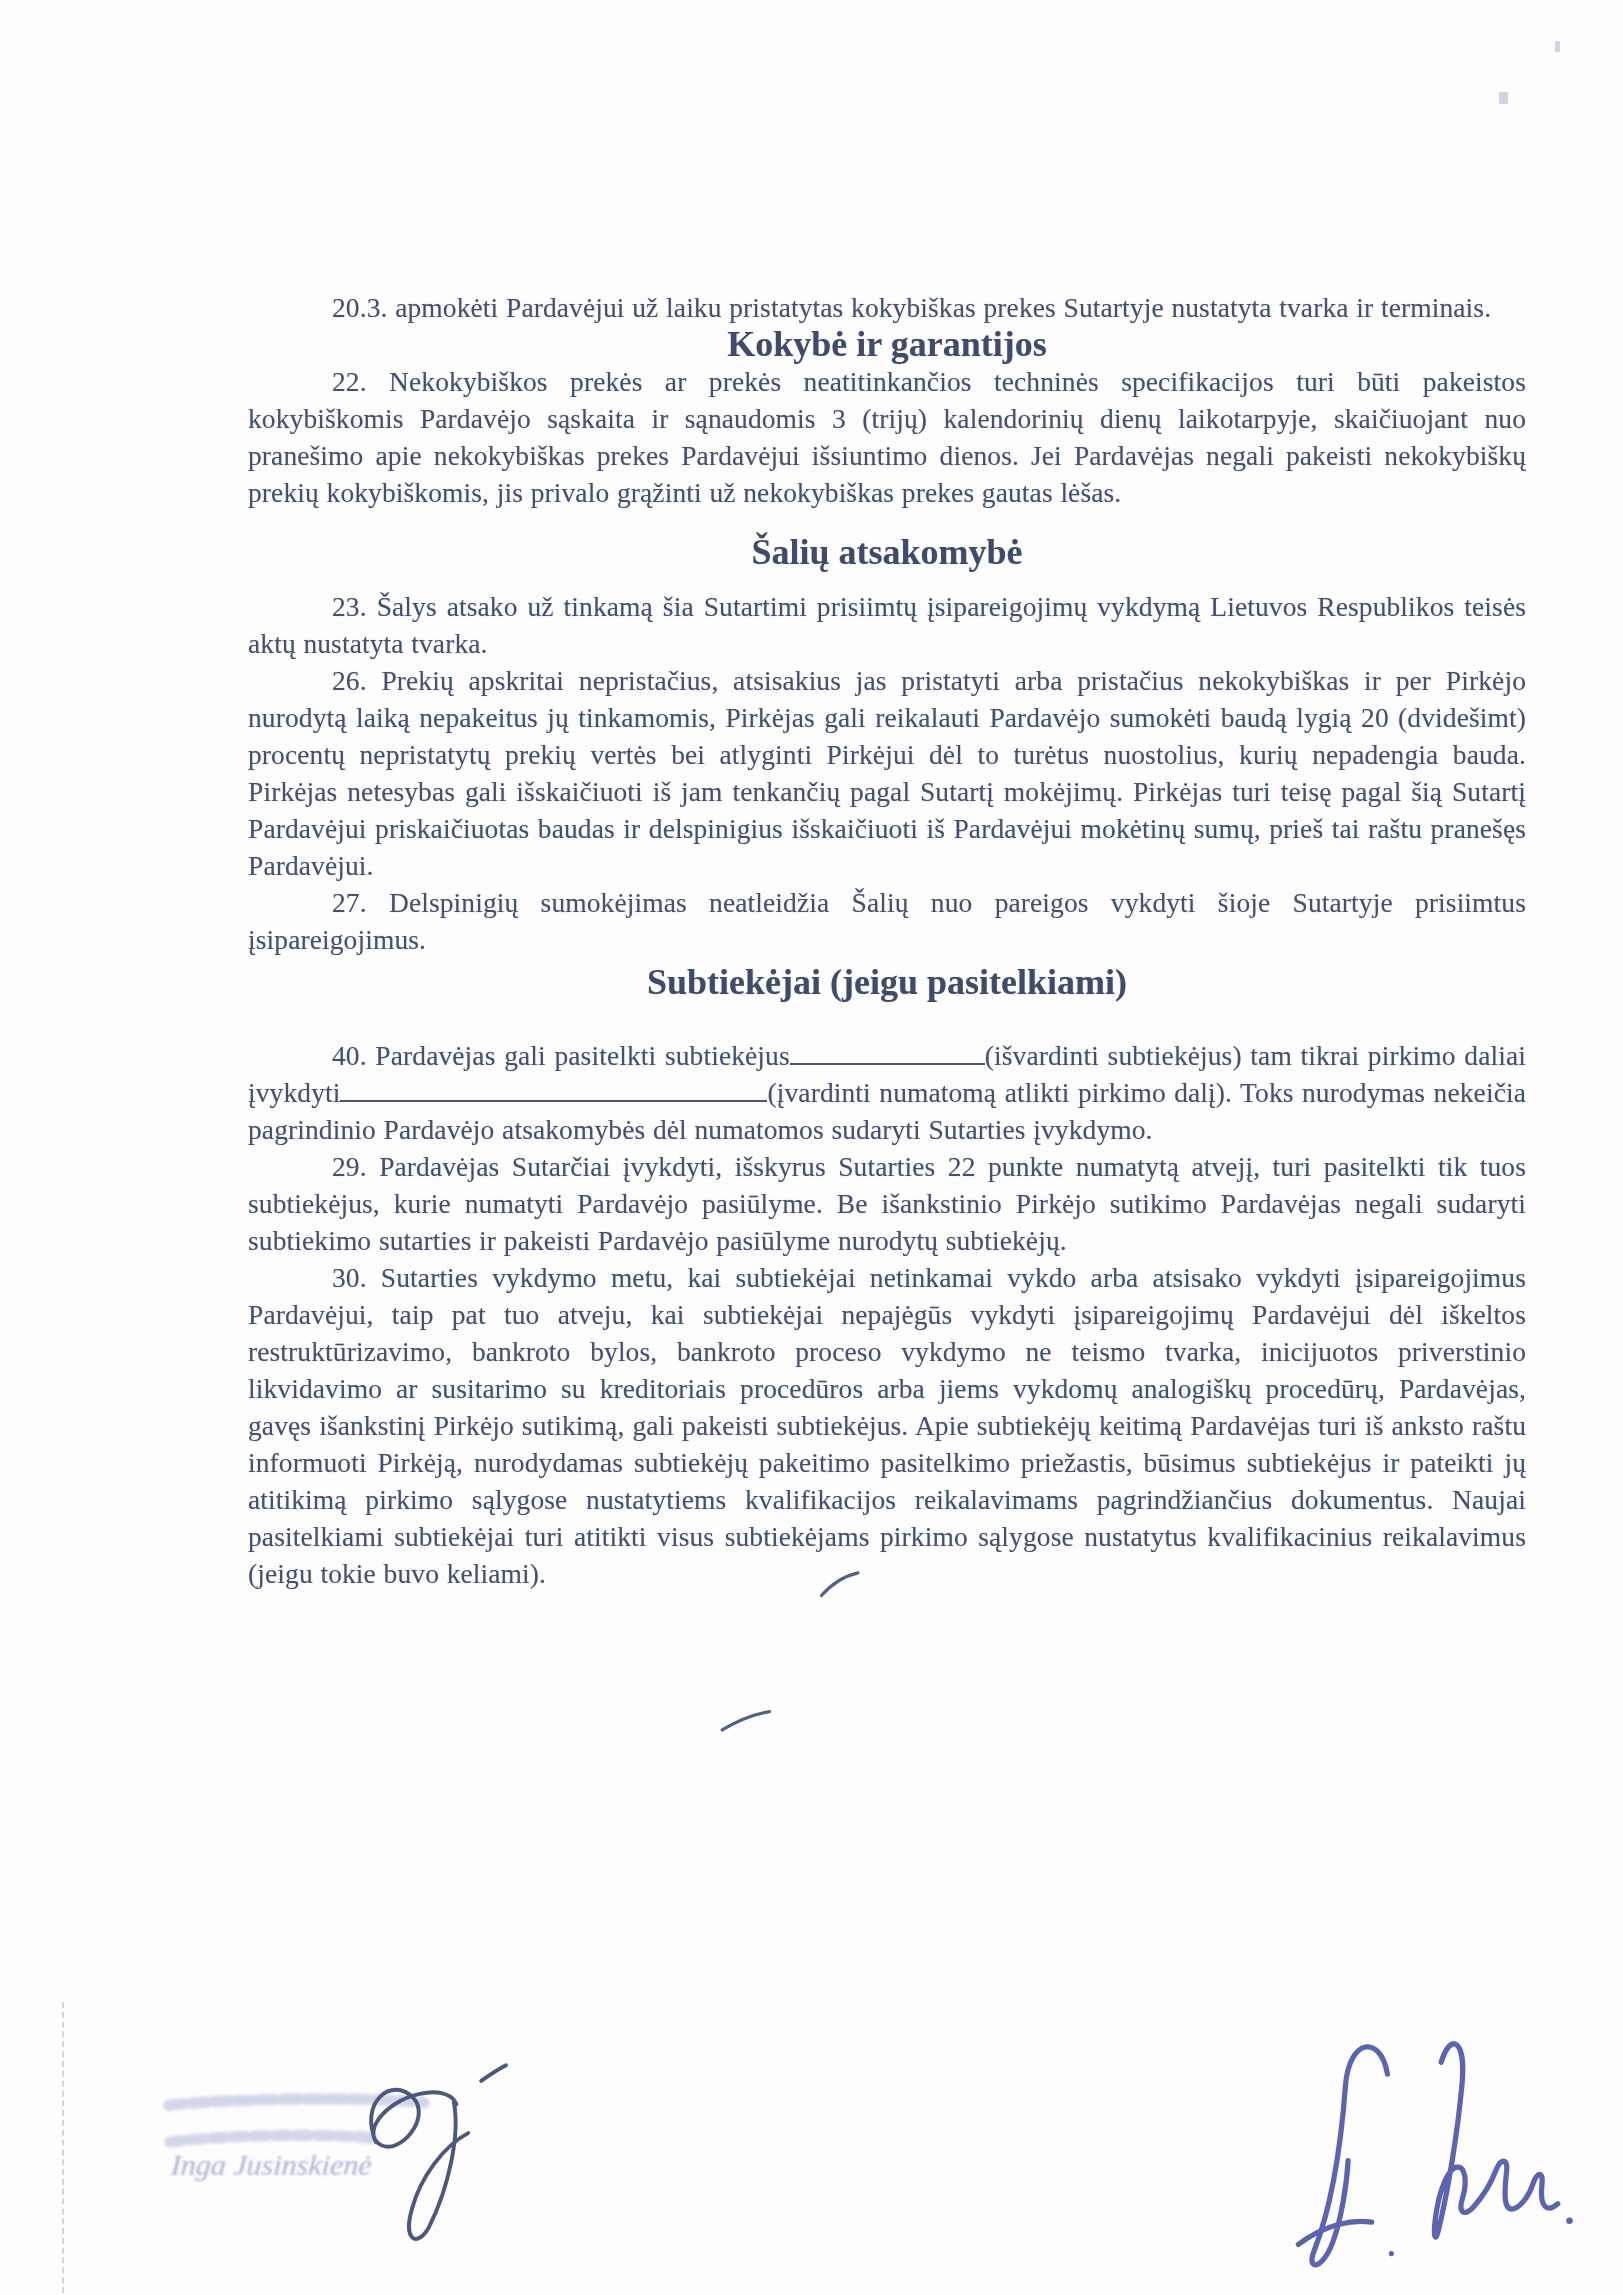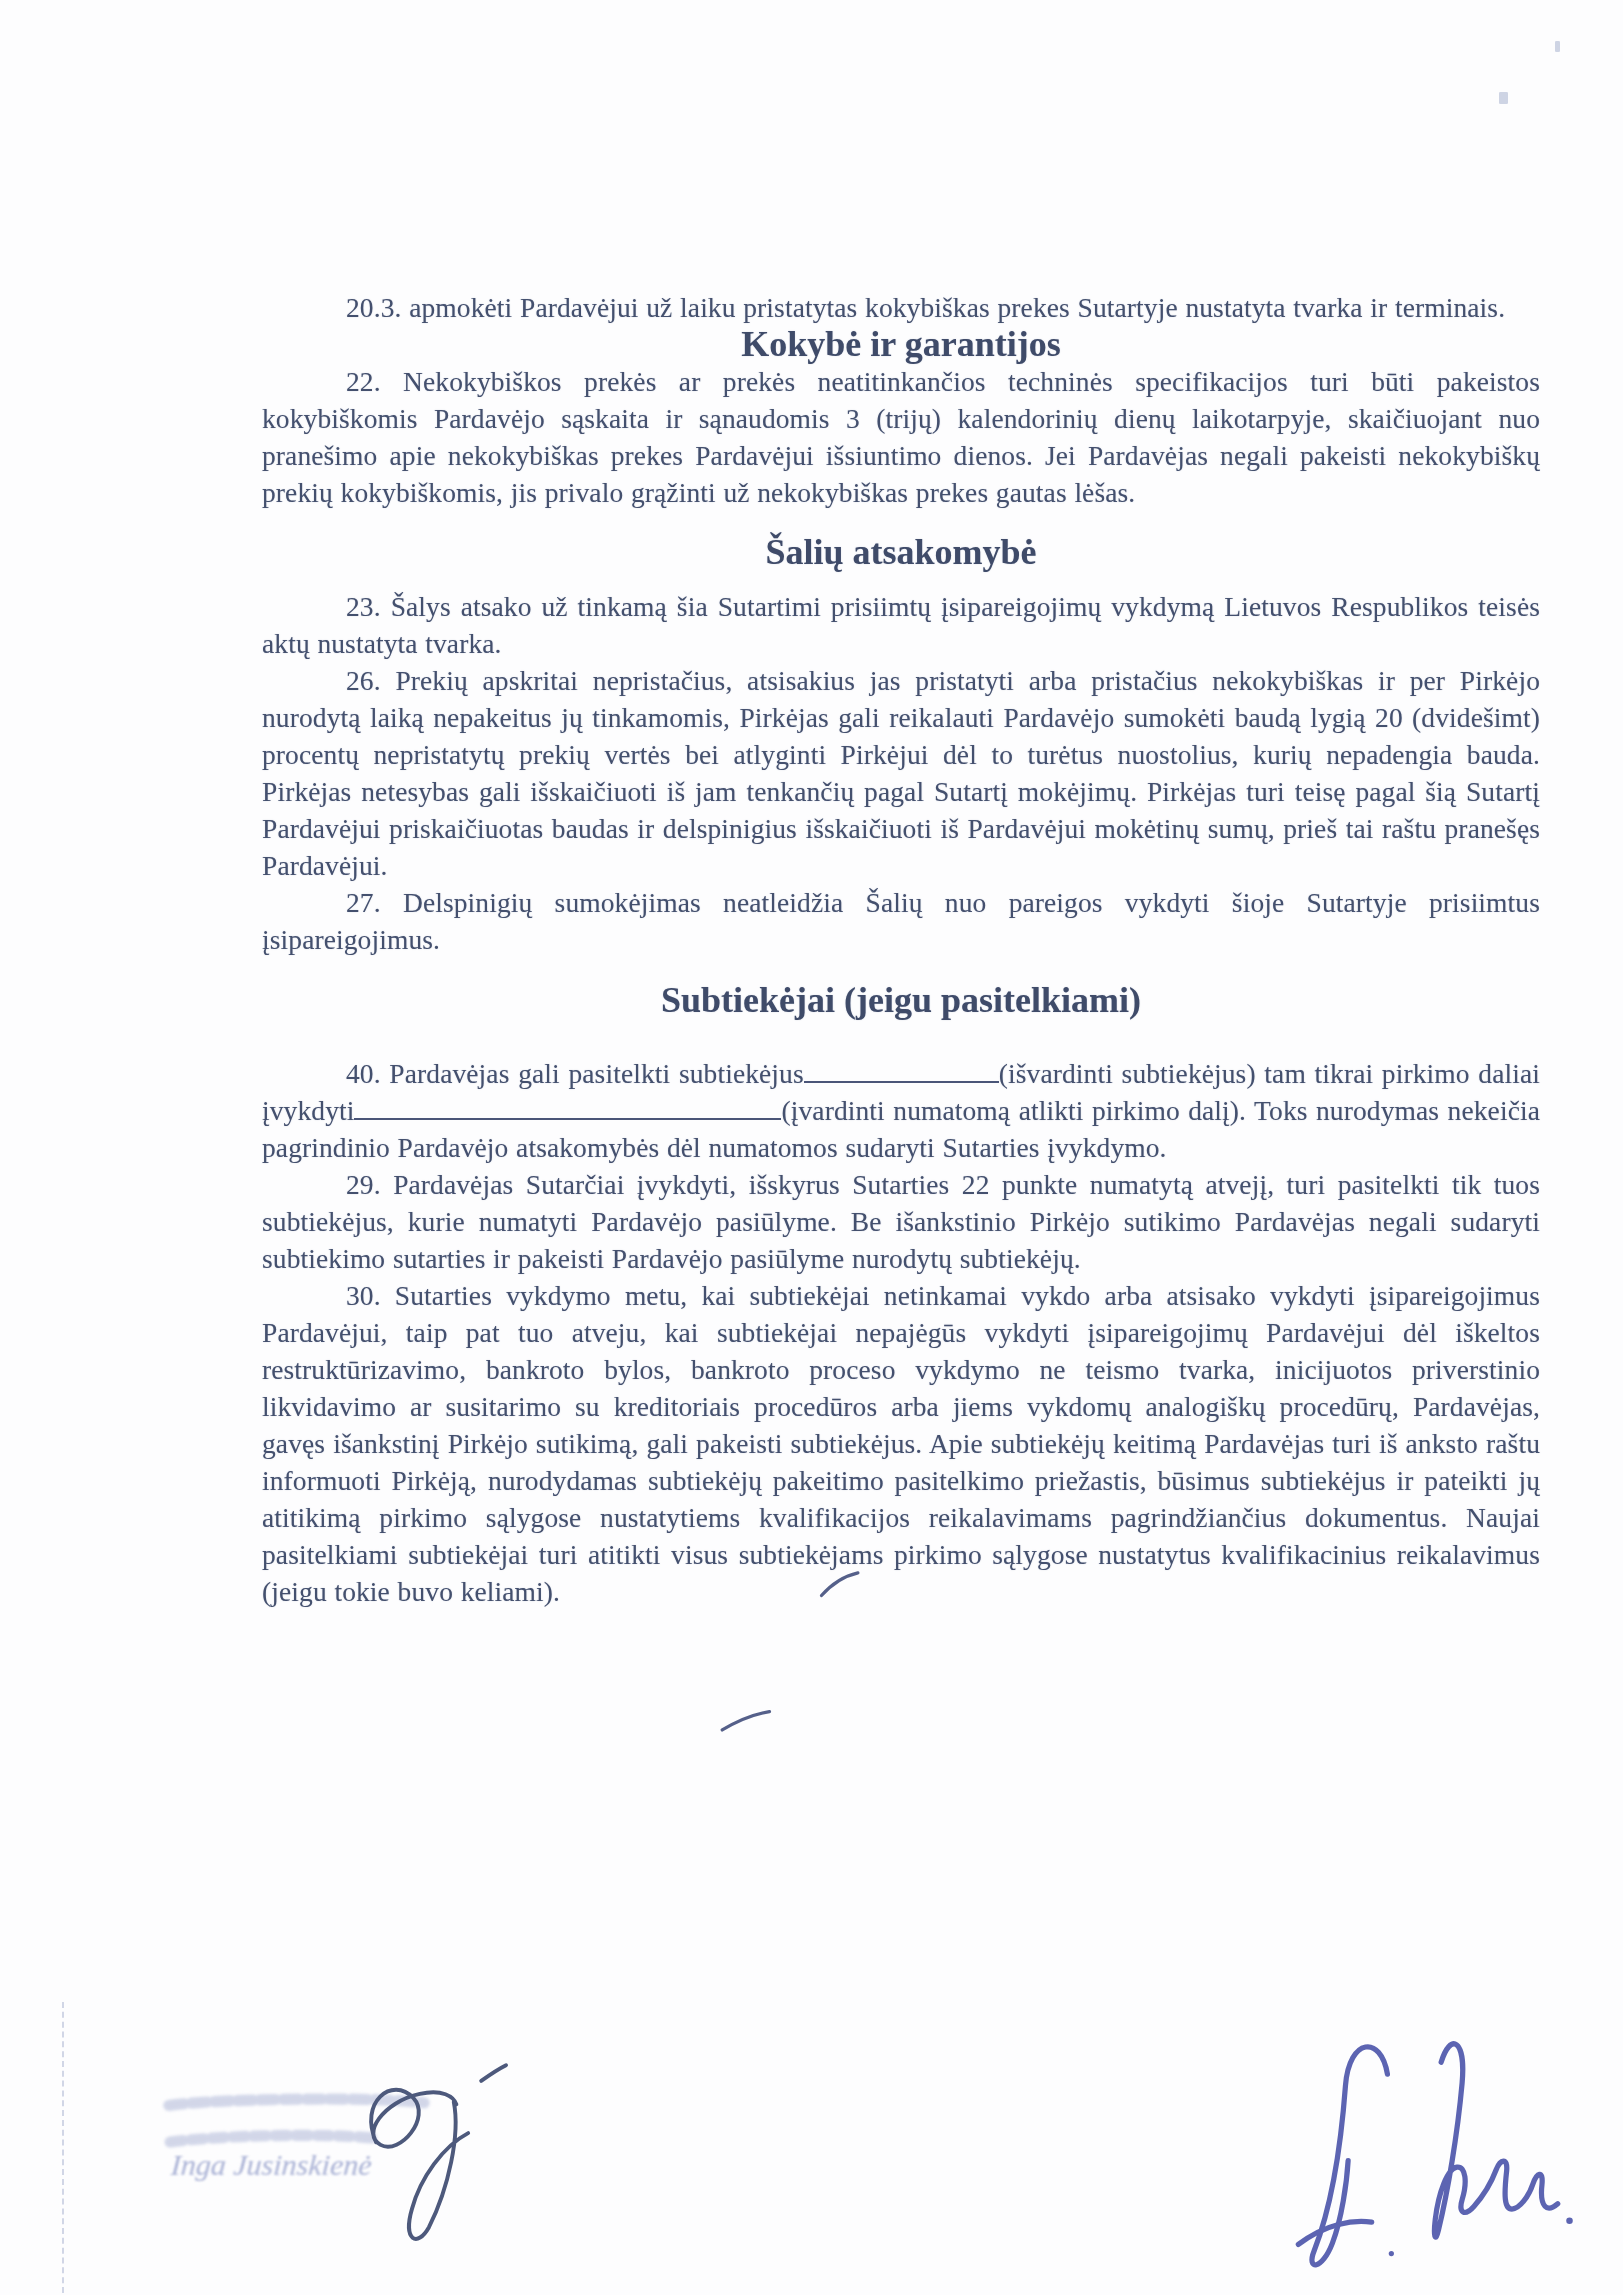--- a/index.html
+++ b/index.html
@@ -7,21 +7,21 @@
     position:relative;
     width:1623px; height:2295px;
     margin:0 auto;
     background:#fdfdfe;
     overflow:hidden;
     font-family:"Liberation Serif", serif;
     color:#44506e;
   }
   .body-text {
     position:absolute;
-    left:262px; top:289px;
+    left:248px; top:289px;
     width:1278px;
   }
   .para {
     margin:0;
     font-size:27.5px;
     line-height:37px;
     text-align:justify;
     text-indent:84px;
     letter-spacing:0.1px;
     word-spacing:0.7px;
@@ -31,21 +31,21 @@
     margin:0;
     font-size:36px;
     line-height:37px;
     font-weight:700;
     text-align:center;
     text-indent:0;
     color:#3f4b69;
     text-shadow:0 0 1.3px rgba(80,95,135,.30);
   }
   .h-liability { margin:23px 0 17px; }
-  .h-subcontractors { margin:24px 0 36px; }
+  .h-subcontractors { margin:6px 0 36px; }
   .blank {
     display:inline-block;
     height:0.7px;
     border-bottom:2px solid #4a5578;
     vertical-align:baseline;
   }
   .blank1 { width:195px; }
   .blank2 { width:427px; }
 
   svg.overlay { position:absolute; }

